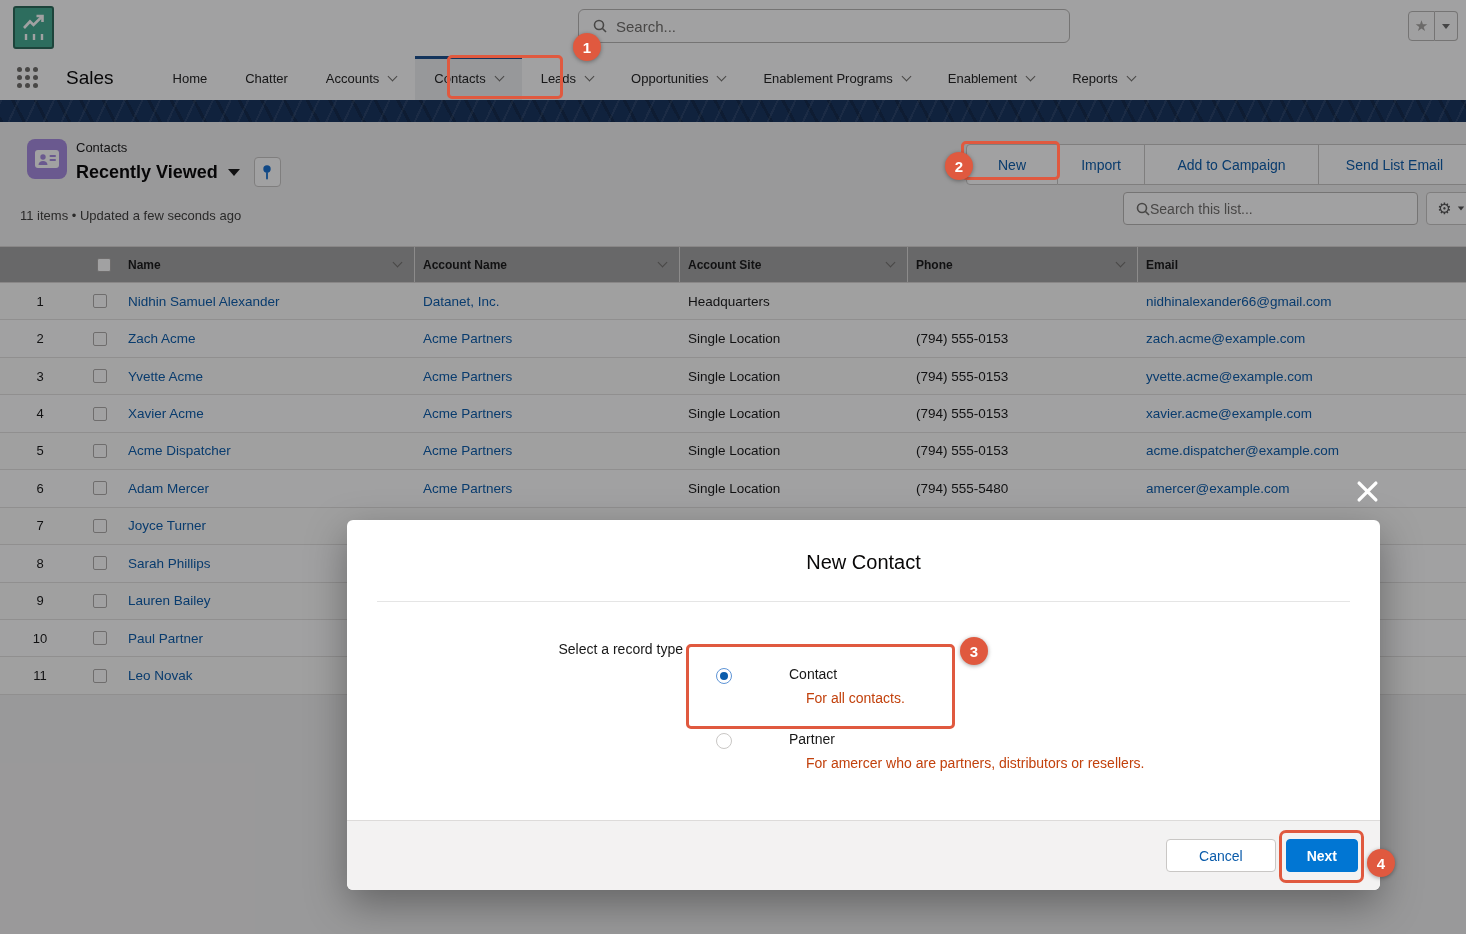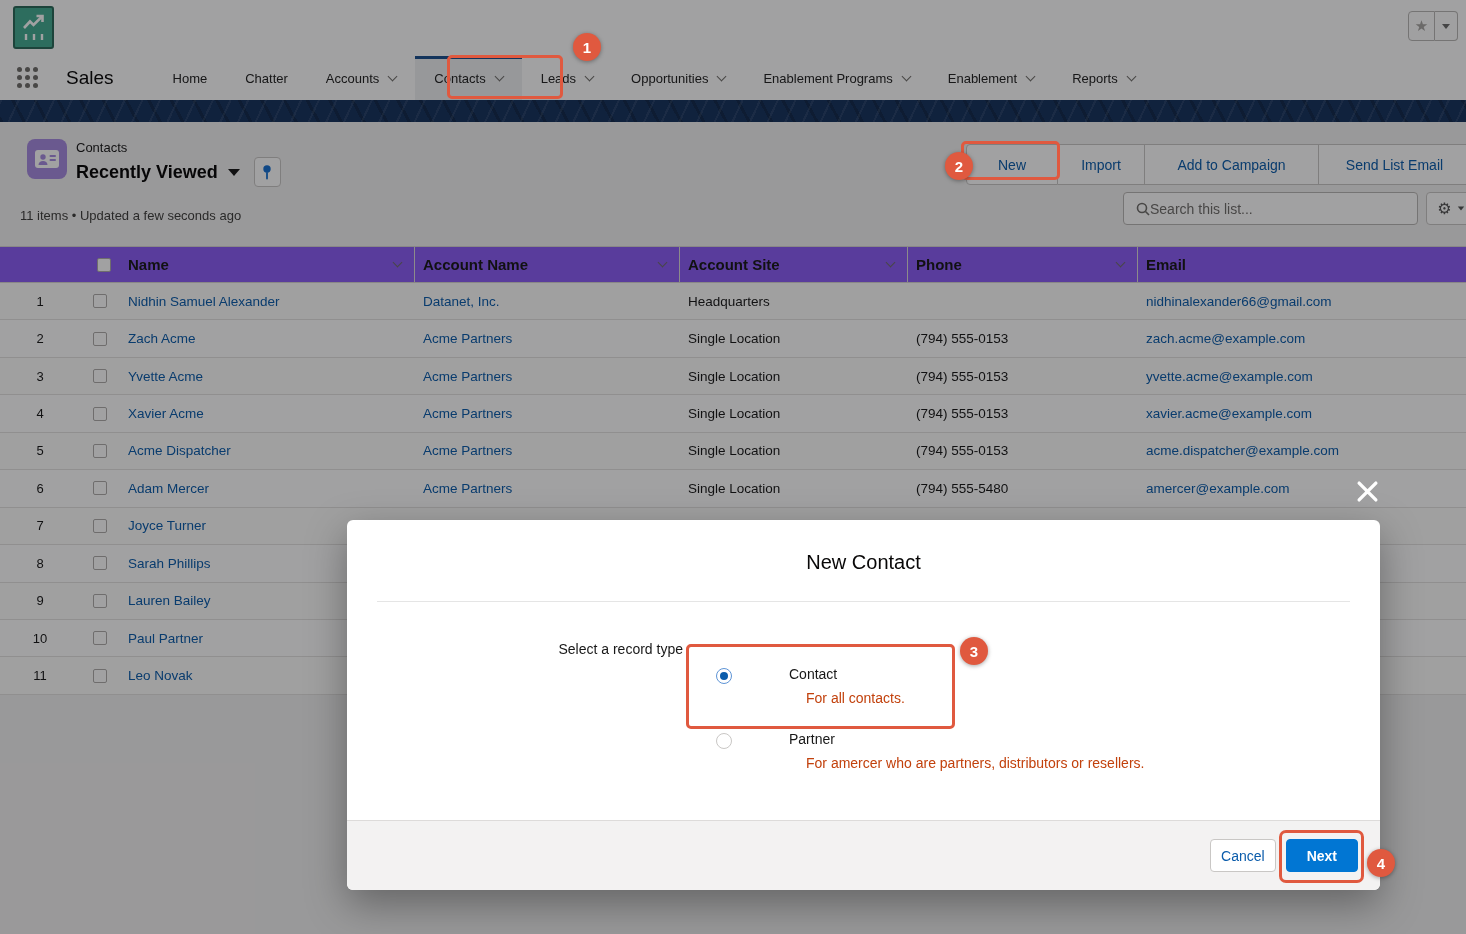--- a/index.html
+++ b/index.html
@@ -72,22 +72,22 @@
   .list-search input::placeholder { color:#706e6b; }
   .gear-btn { position:absolute; left:1426px; top:70px; width:50px; height:33px;
               border:1px solid #c9c7c5; border-radius:4px; background:#fff; cursor:pointer;
               display:flex; align-items:center; justify-content:center; gap:5px; }
   .gear-glyph { font-size:16px; color:#555; line-height:1; }
   .gear-btn .tri { border-top-color:#555; transform:scale(0.8); }
 
   
   .table { position:absolute; top:246px; left:0; right:0; }
   .grid7 { display:grid; grid-template-columns:80px 40px 295px 265px 228px 230px auto; align-items:center; }
-  .thead { height:37px; background:#8b5cf6; border-top:1px solid #d8d6d4; border-bottom:1px solid #d8d6d4;
-           font-size:15px; font-weight:700; color:#181818; }
+  .thead { height:37px; background:#a3a3a3; border-top:1px solid #d8d6d4; border-bottom:1px solid #d8d6d4;
+           font-size:12px; font-weight:700; color:#181818; }
   .th { display:flex; align-items:center; height:100%; padding-left:8px; }
   .th.col { justify-content:space-between; padding-right:13px; border-right:1px solid #dddbda; cursor:pointer; }
   [data-repeat="table.columns"] { display:contents; }
   [data-repeat="table.columns"] div:last-of-type { border-right:none; }
   .cbwrap { display:flex; justify-content:center; width:100%; }
   .cb { width:14px; height:14px; border:1px solid #aeacaa; border-radius:2px; background:#fff; cursor:pointer; }
   .trow { height:37.45px; background:#fff; border-bottom:1px solid #e4e2e0; font-size:13.5px; color:#181818; cursor:pointer; }
   .trow:nth-child(odd) { background:#fdfdfc; }
   .rownum { text-align:center; font-size:13px; color:#181818; }
   .cell { padding-left:8px; white-space:nowrap; overflow:hidden; }
@@ -109,21 +109,21 @@
   .option + .option { margin-top:25px; }
   .radio { position:relative; width:16px; height:16px; border-radius:50%; border:1px solid #c9c7c5;
            background:#fff; margin-right:57px; margin-top:2px; flex:none; cursor:pointer; }
   .radio.on { border-color:#5e94d6; }
   .radio.on::after { content:''; position:absolute; inset:3px; border-radius:50%; background:#0b5cab; }
   .opt-label { font-size:14px; color:#181818; }
   .opt-desc { font-size:14px; color:#c2410c; margin:8px 0 0 17px; }
   .modal-footer { position:absolute; left:0; right:0; bottom:0; height:70px; background:#f3f2f2;
                   border-top:1px solid #dddbda; border-radius:0 0 6px 6px;
                   display:flex; align-items:center; justify-content:flex-end; gap:10px; padding-right:22px; }
-  .btn-cancel { height:33px; padding:0 10px; background:#fff; border:1px solid #c9c7c5; border-radius:4px;
+  .btn-cancel { height:33px; padding:0 32px; background:#fff; border:1px solid #c9c7c5; border-radius:4px;
                 color:#0b5cab; font:14px "Liberation Sans",sans-serif; cursor:pointer; }
   .btn-next { height:33px; padding:0 20px; background:#0176d3; border:1px solid #0176d3; border-radius:4px;
               color:#fff; font:bold 14px "Liberation Sans",sans-serif; cursor:pointer; }
 
   
   .ann-box { position:absolute; border:3px solid #e0593f; border-radius:5px; z-index:70; pointer-events:none; }
   .ann-1 { left:447px; top:55px;  width:116px; height:44px; }
   .ann-2 { left:961px; top:141px; width:99px;  height:39px; }
   .ann-3 { left:686px; top:644px; width:269px; height:85px; }
   .ann-4 { left:1279px; top:830px; width:85px; height:53px; border-radius:7px; }
@@ -141,20 +141,27 @@
 <div class="stage">
 
   <header class="topbar">
     <div class="favicon">
       <svg width="30" height="32" viewBox="0 0 30 32">
         <path d="M5 16 L11 9.5 L14.5 13 L23 4.5" fill="none" stroke="#fff" stroke-width="2.6"></path>
         <path d="M17.5 4 H23.5 V10" fill="none" stroke="#fff" stroke-width="2.6"></path>
         <path d="M7 22v6 M15 22v6 M23 22v6" stroke="#fff" stroke-width="2.4"></path>
       </svg>
     </div>
+    <div class="gsearch">
+      <svg width="14" height="14" viewBox="0 0 14 14">
+        <circle cx="6" cy="6" r="4.5" fill="none" stroke="#706e6b" stroke-width="1.6"></circle>
+        <path d="M9.5 9.5 L13 13" stroke="#706e6b" stroke-width="1.6"></path>
+      </svg>
+      <input placeholder="Search..." style="">
+    </div>
     <div class="favgroup">
       <button class="icon-btn star-btn">★</button>
       <button class="icon-btn caret-btn">
           <span class="tri"></span>
         </button>
     </div>
   </header>
 
   <nav class="navbar">
     <div class="waffle">

